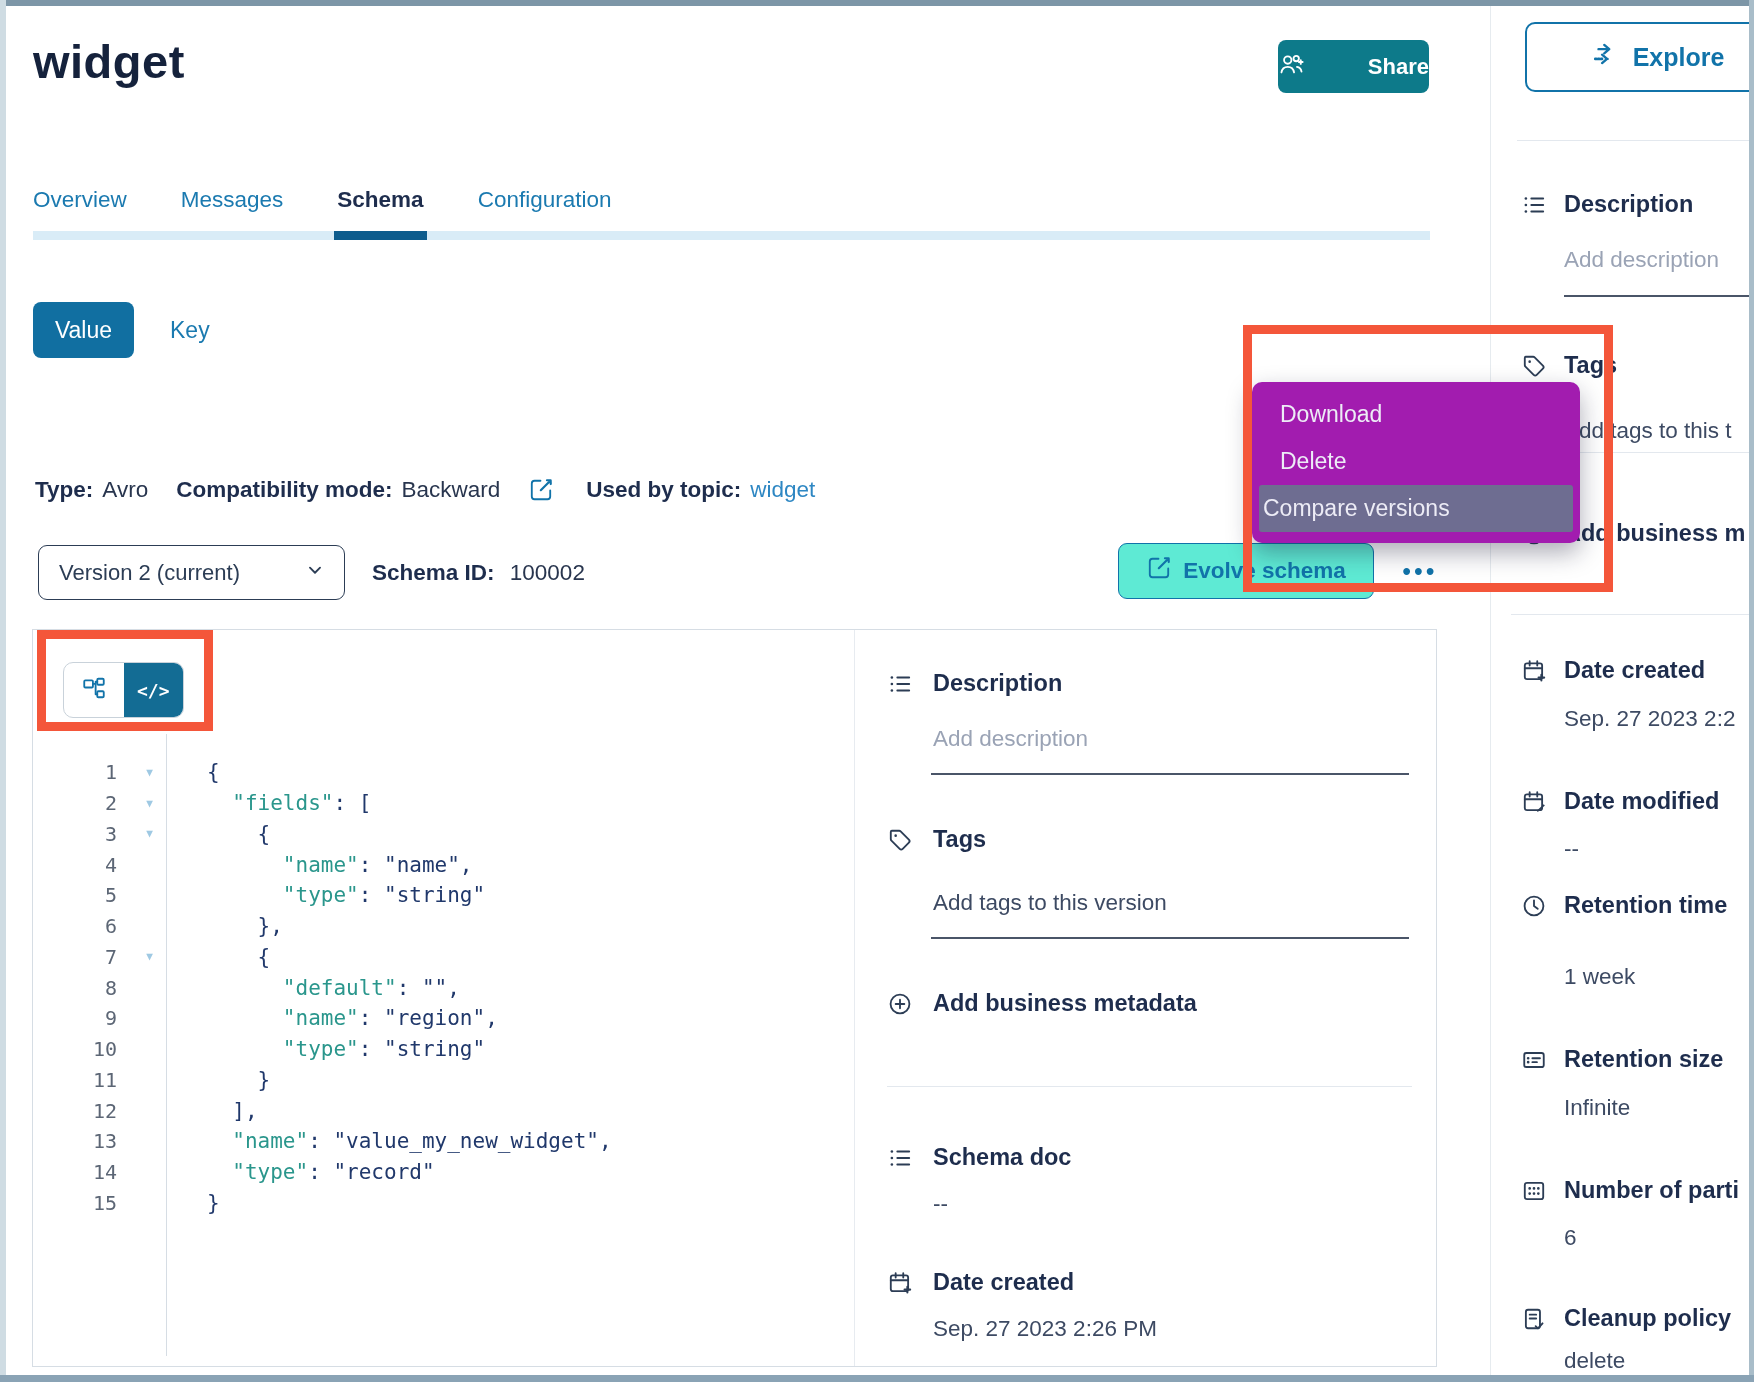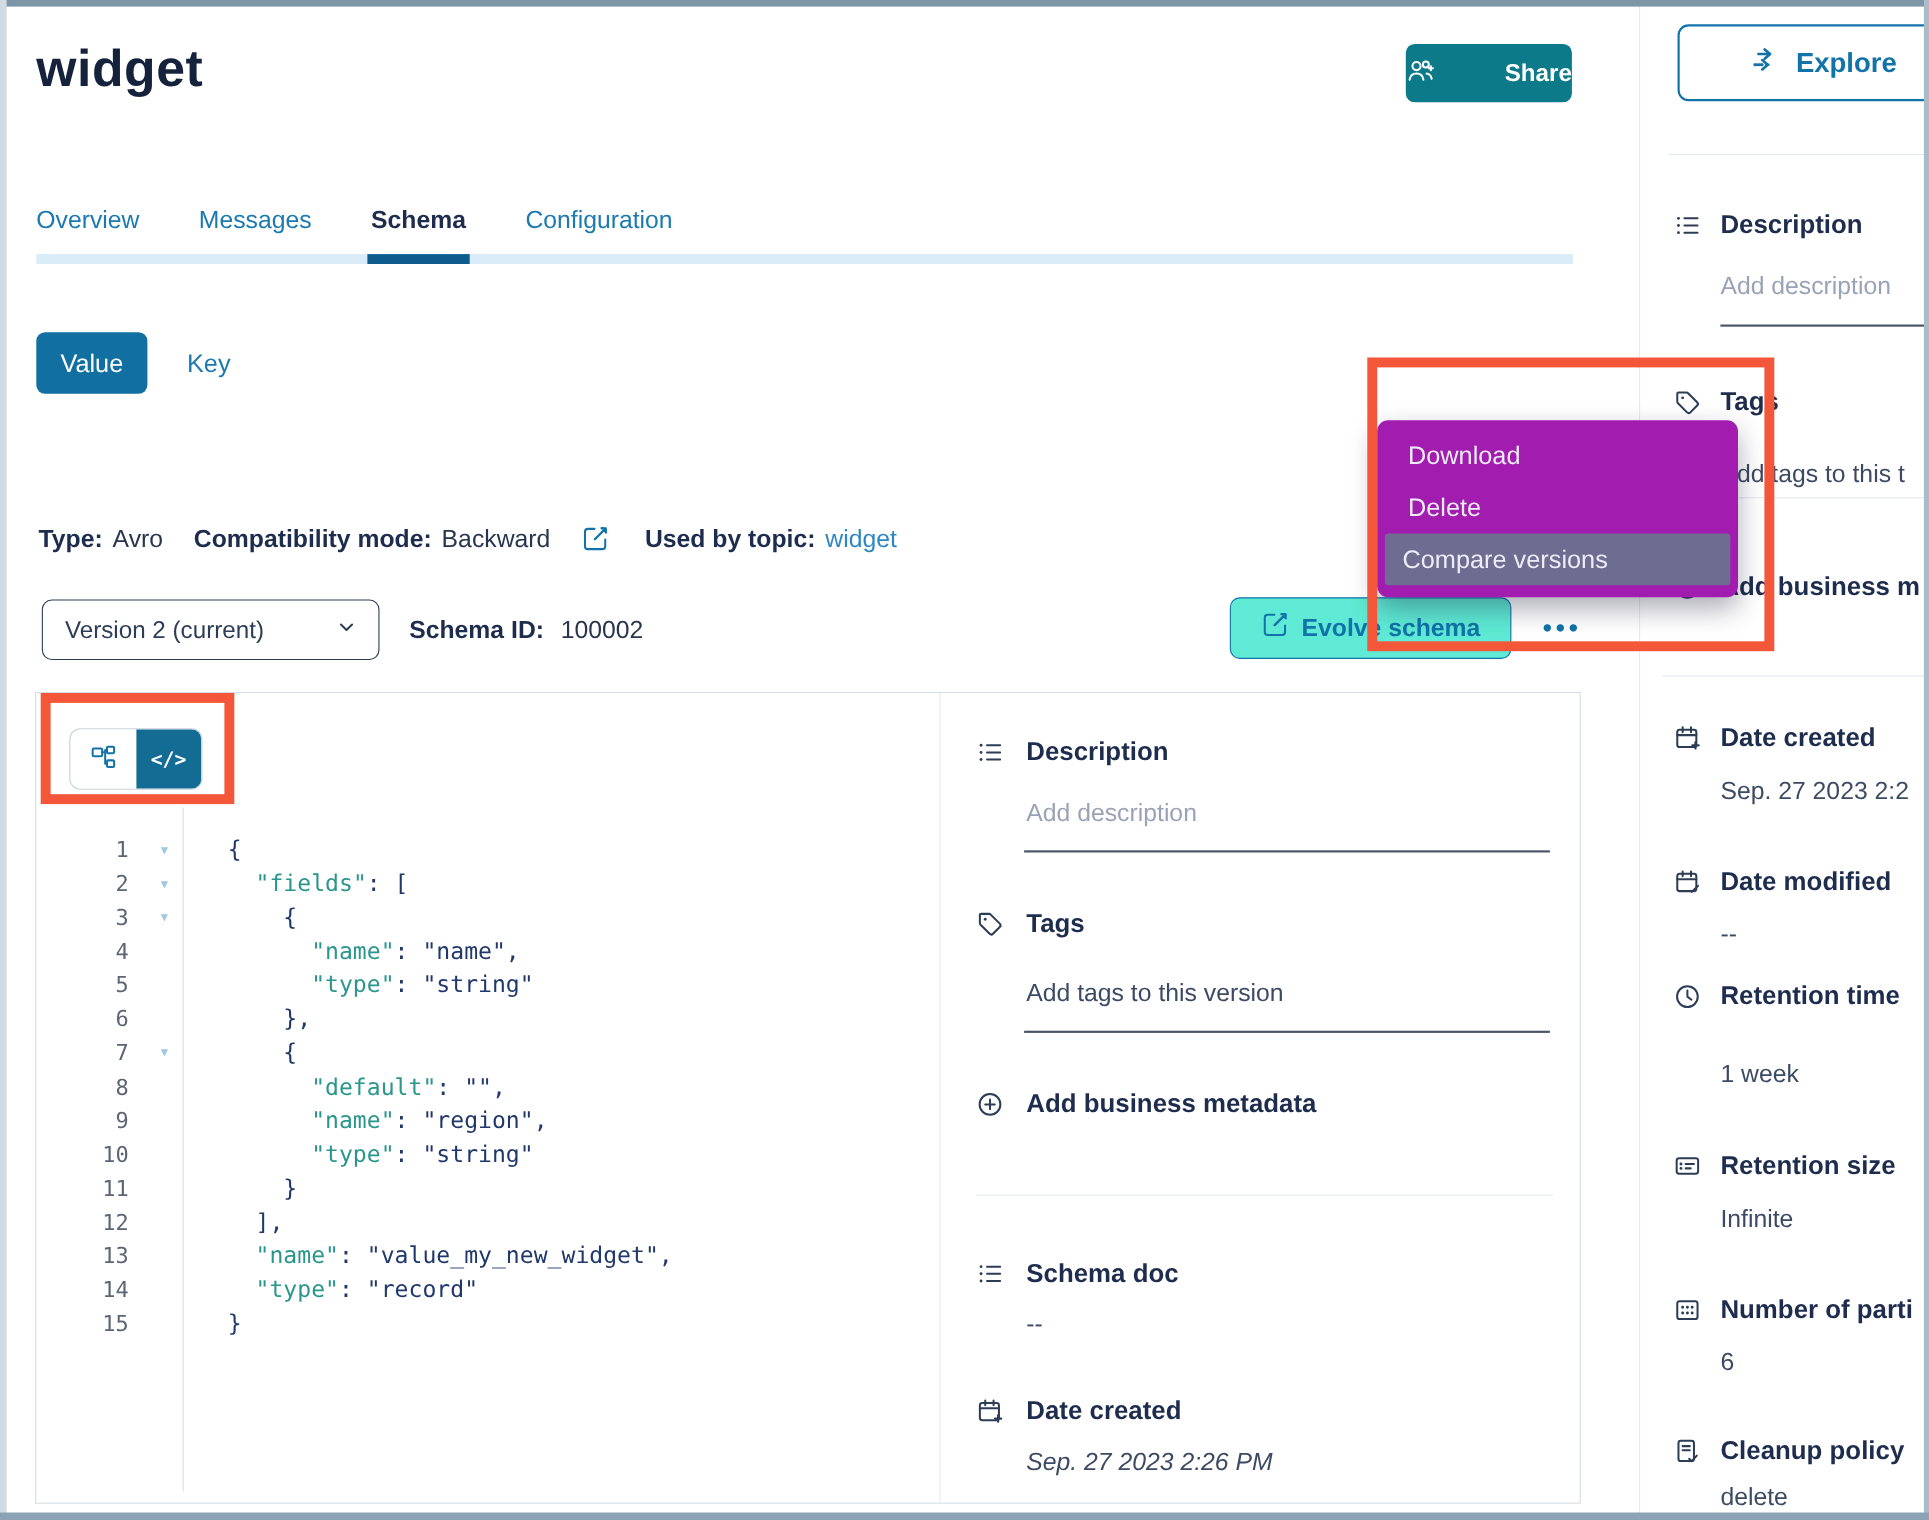--- a/index.html
+++ b/index.html
@@ -78,21 +78,21 @@
              font-size:23.5px; font-weight:700; color:#1e2d4d; white-space:nowrap; }
   .sb-val { position:absolute; left:73px; font-size:22.5px; color:#3d4a63; white-space:nowrap; }
   .sb-val.ph { color:#9aa3b5; cursor:text; }
   .sb-underline { position:absolute; left:73px; right:0; height:1.5px; background:#4a5568; }
   .sb-div { position:absolute; left:20px; right:0; height:1px; background:#e3e8ee; }
 
   
   .ctx-menu { position:absolute; left:1252px; top:382px; width:328px; height:161px; background:#a21caf;
               border-radius:10px; box-shadow:0 10px 24px rgba(20,20,50,.35); z-index:40; padding-top:9px; }
   .ctx-item { height:47px; line-height:47px; padding-left:28px; color:#edecf6; font-size:23px; cursor:pointer; }
-  .ctx-item.hl { background:#6e6d91; margin:0 7px; padding-left:16px; border-radius:3px; }
+  .ctx-item.hl { background:#6e6d91; margin:0 7px; padding-left:4px; border-radius:3px; }
 
   
   .view-toggle { position:absolute; left:63px; top:662px; width:121px; height:56px; border:1.6px solid #c9d2da;
                  border-radius:10px; display:flex; overflow:hidden; background:#fff; z-index:10; }
   .vt-left  { width:50%; display:flex; align-items:center; justify-content:center; color:#1173a9; cursor:pointer; }
   .vt-right { width:50%; background:#136c94; color:#fff; display:flex; align-items:center; justify-content:center;
               font-family:"DejaVu Sans Mono", monospace; font-weight:700; font-size:18px; cursor:pointer; }
 
   
   .annot { position:absolute; border:9px solid #f4563a; z-index:50; pointer-events:none; }
@@ -296,21 +296,21 @@
         <div class="d-head" style="top: 639px;">
           <span class="ic">
             <svg width="26" height="26" viewBox="0 0 24 24" fill="none" stroke="currentColor" stroke-width="1.7" stroke-linecap="round" stroke-linejoin="round">
               <rect x="3.5" y="5" width="16" height="14.5" rx="2"></rect>
               <path d="M8 3v4M15 3v4M3.5 9.5h16"></path>
               <path d="M18.8 15.5v5.2M16.2 18.1h5.2" stroke-width="1.9"></path>
             </svg>
           </span>
           <span>Date created</span>
         </div>
-        <div class="d-val" style="top: 686px; font-style: italic;">Sep. 27 2023 2:26 PM</div>
+        <div class="d-val" style="top: 686px;">Sep. 27 2023 2:26 PM</div>
       </div>
   </div>
 
   <div class="view-toggle">
     <div class="vt-left">
       <span class="ic"><svg width="26" height="26" viewBox="0 0 24 24" fill="none" stroke="currentColor" stroke-width="1.7" stroke-linecap="round" stroke-linejoin="round">
             <rect x="3" y="5" width="8" height="6.5" rx="1"></rect>
             <rect x="15" y="3.5" width="6" height="5.5" rx="1"></rect>
             <rect x="15" y="15" width="6" height="5.5" rx="1"></rect>
             <path d="M11 8.2h2.5M13.5 6.2v11.6M13.5 6.2H15M13.5 17.8H15"></path>

